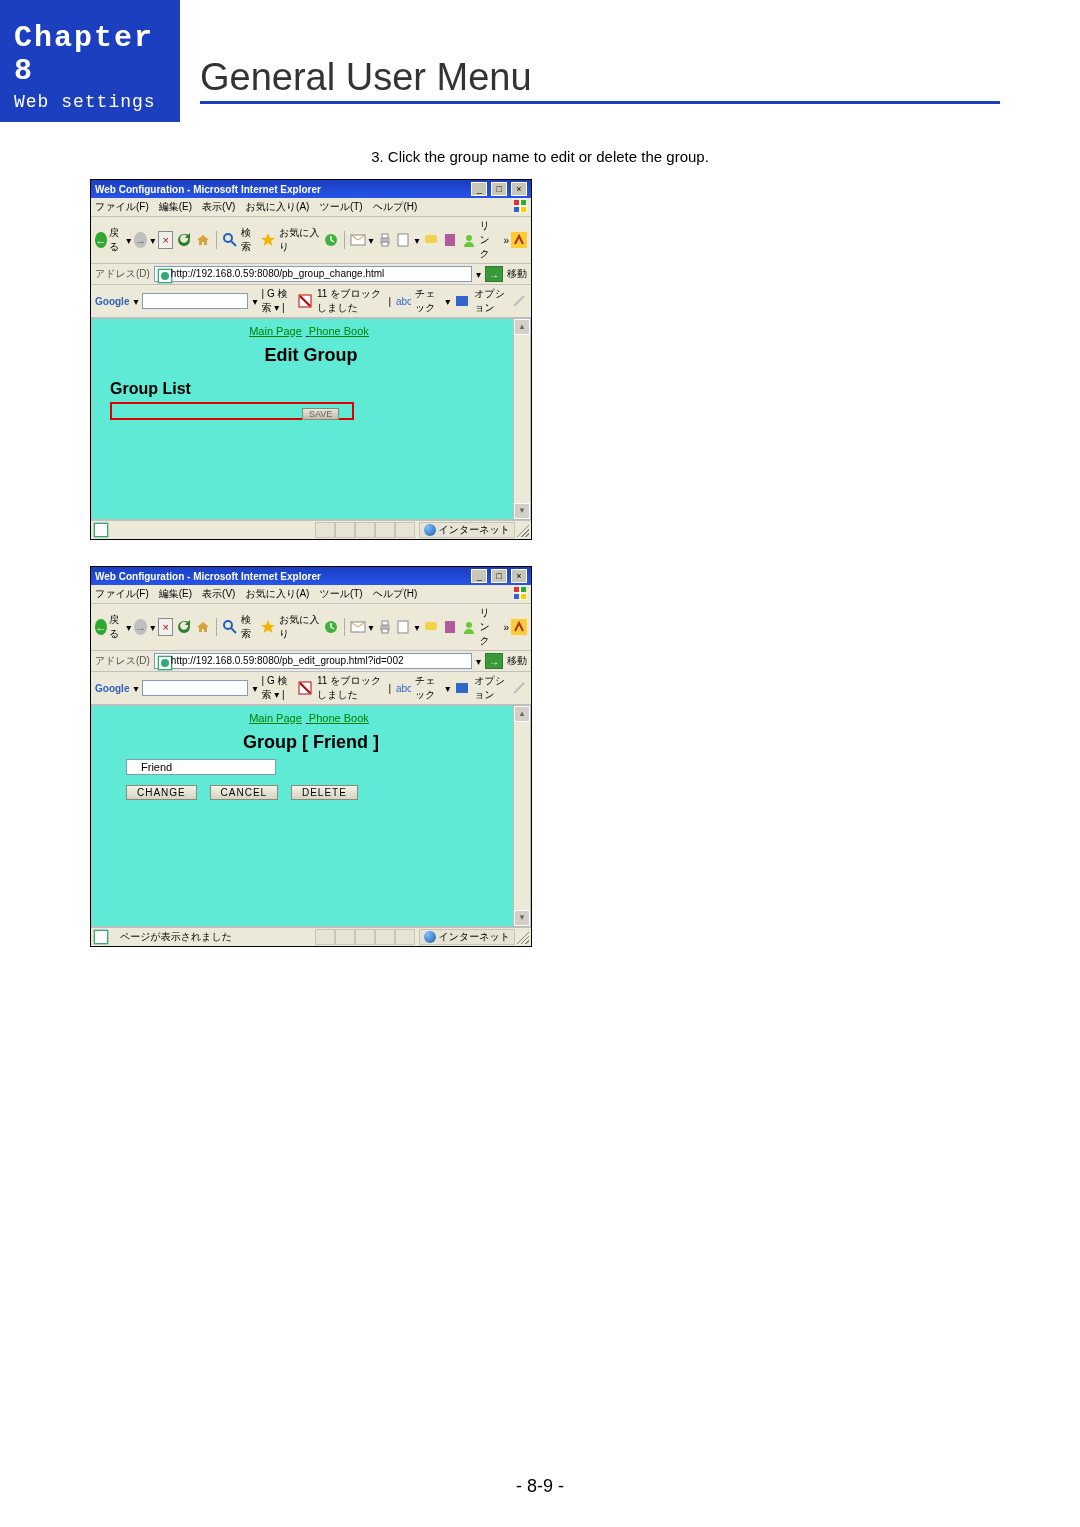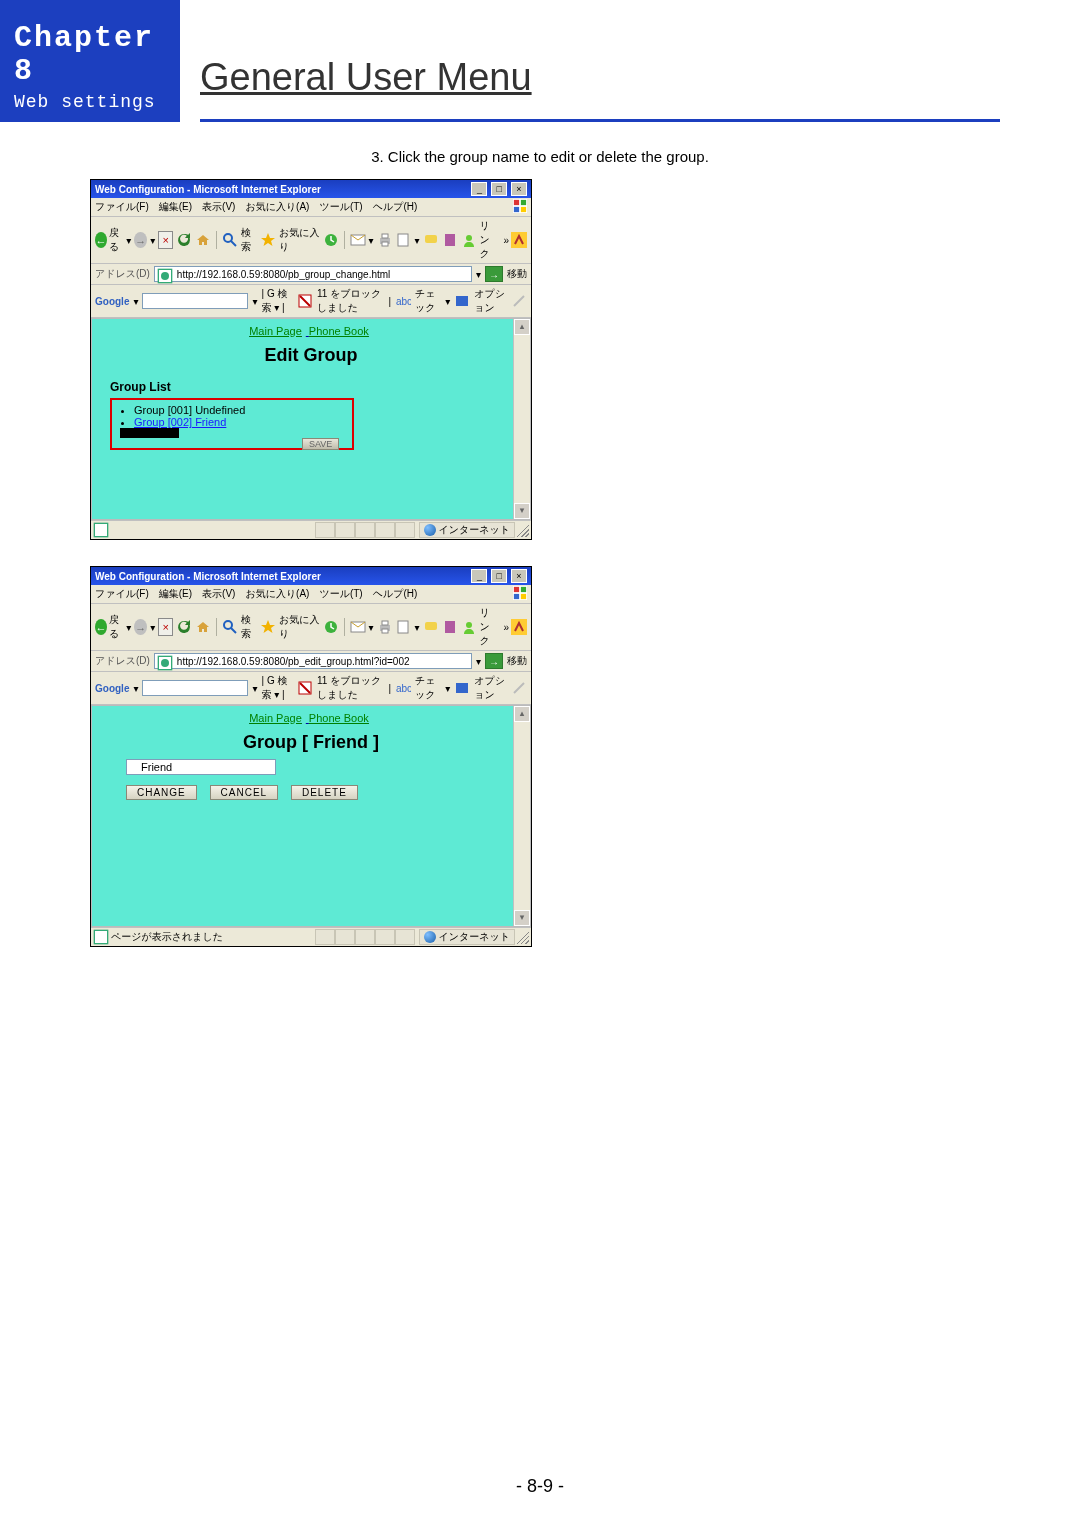--- a/index.html
+++ b/index.html
@@ -41,24 +41,23 @@
   }
   
   .page-title {
     position: absolute;
     left: 200px;
     top: 56px;
     width: 800px;
     font-size: 38px;
     color: #333;
     border-bottom: 3px solid #1c3fbf;
-    padding-bottom: 20px;
+    padding-bottom: 2px;
     font-family: Arial, sans-serif;
     font-weight: 400;
-    text-decoration: underline;
   }
   .body-content {
     position: absolute;
     left: 90px;
     top: 148px;
     width: 900px;
   }
   .instr {
     font-size: 15px;
     margin-bottom: 14px;
@@ -141,21 +140,21 @@
     margin-left:auto; display:flex; align-items:center; gap:2px;
   }
   .toolbar2 {
     background:#ece9d8; padding:2px 4px; border-bottom:1px solid #c0c0c0;
     display:flex; align-items:center; gap:4px; font-size:10px;
   }
   .addrlabel { color:#555; }
   .addrfield {
     flex:1; background:#fff; border:1px solid #7f9db9;
     padding:1px 2px; font-size:10px; color:#000;
-    display:flex; align-items:center; gap:8px;
+    display:flex; align-items:flex-start; gap:2px;
   }
   .addrfield .pageicon { width:12px; height:12px; }
   .gobtn {
     width:16px; height:14px; background:#3a9a3a; display:inline-flex;
     align-items:center; justify-content:center; color:#fff; font-size:10px;
     border:1px solid #2d7a2d;
   }
   .googlebar {
     background:#ece9d8; padding:2px 4px; border-bottom:1px solid #c0c0c0;
     display:flex; align-items:center; gap:4px; font-size:10px;
@@ -176,21 +175,21 @@
   .toplinks {
     font-size:11px; margin-bottom:8px;
     color:#00a; text-decoration:underline;
   }
   .toplinks a { color:#008000; text-decoration:underline; margin-right:4px; }
   .toplinks { text-align:center; }
   .heading {
     text-align:center; font-weight:bold; font-size:18px;
     margin: 2px 0 14px 0;
   }
-  .sub { font-weight:bold; font-size:12px; margin-bottom:4px; }
+  .sub { font-weight:bold; font-size:16px; margin-bottom:4px; }
   .redbox {
     border:2px solid #d00; padding:4px 8px 10px 22px;
     width:210px; font-size:11px; position:relative;
   }
   .redbox ul { margin:0; padding:0; }
   .redbox li { list-style:disc; margin-left:0; }
   .redbox li a { color:#1a1aff; text-decoration:underline; }
   .redbox .savebtn {
     position:absolute; bottom:-2px; left:190px;
     padding:0 6px; font-size:9px;
@@ -383,27 +382,20 @@
       </div>
       <div class="content-area">
         <div class="content-inner">
           <div class="toplinks">
             <a>Main Page</a>
             <a>Phone Book</a>
           </div>
           <div class="heading">Edit Group</div>
           <div class="sub">Group List</div>
           <div class="redbox">
-            <ul>
-              <li><span>Group [001] Undefined</span></li>
-              <li><a href="#">Group [002] Friend</a></li>
-              <li style="color:#000;list-style:none;margin-left:-14px;overflow:hidden;height:10px;">
-                <span style="background:#000;color:#000;">NEW Group</span>
-              </li>
-            </ul>
             <button class="savebtn">SAVE</button>
           </div>
         </div>
         <div class="scrollbar">
           <span>▴</span>
           <span>▾</span>
         </div>
       </div>
       <div class="statusbar">
         <span class="ico"><svg viewBox="0 0 12 12">
@@ -560,21 +552,21 @@
         </div>
         <div class="scrollbar">
           <span>▴</span>
           <span>▾</span>
         </div>
       </div>
       <div class="statusbar">
         <span class="ico"><svg viewBox="0 0 12 12">
               <rect x="1" y="1" width="10" height="10" fill="#fff" stroke="#3a7"></rect>
             </svg></span>
-        <span style="flex:1;padding-left:2px;">ページが表示されました</span>
+        <span style="flex:1;padding-left:11px;">ページが表示されました</span>
         <span class="cells">
             <span class="cell"></span>
             <span class="cell"></span>
             <span class="cell"></span>
             <span class="cell"></span>
             <span class="cell"></span>
           </span>
         <span class="internet">
           <span class="globeicon"></span>
           <span>インターネット</span>

